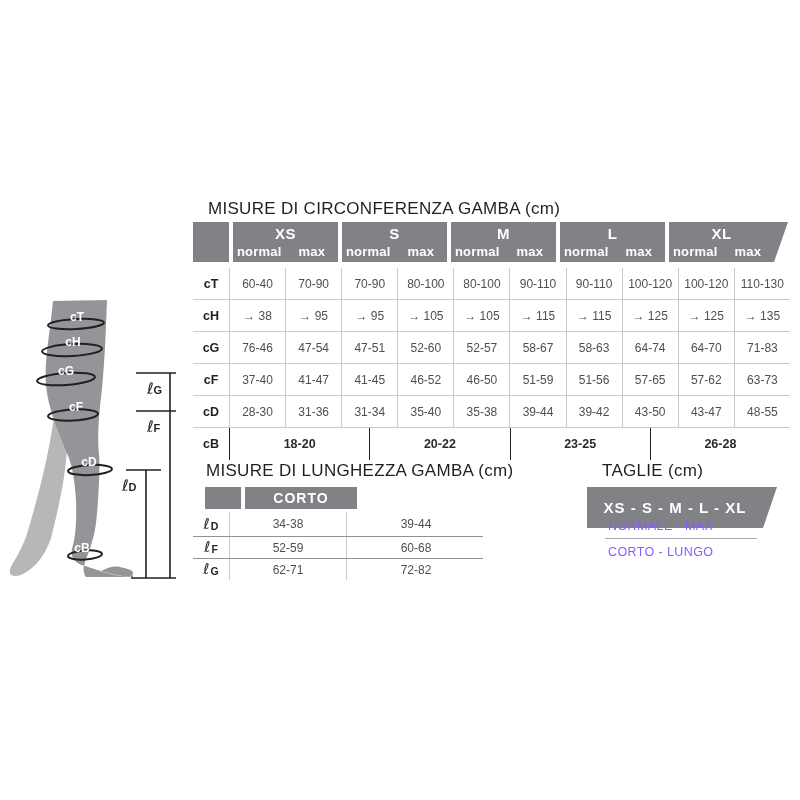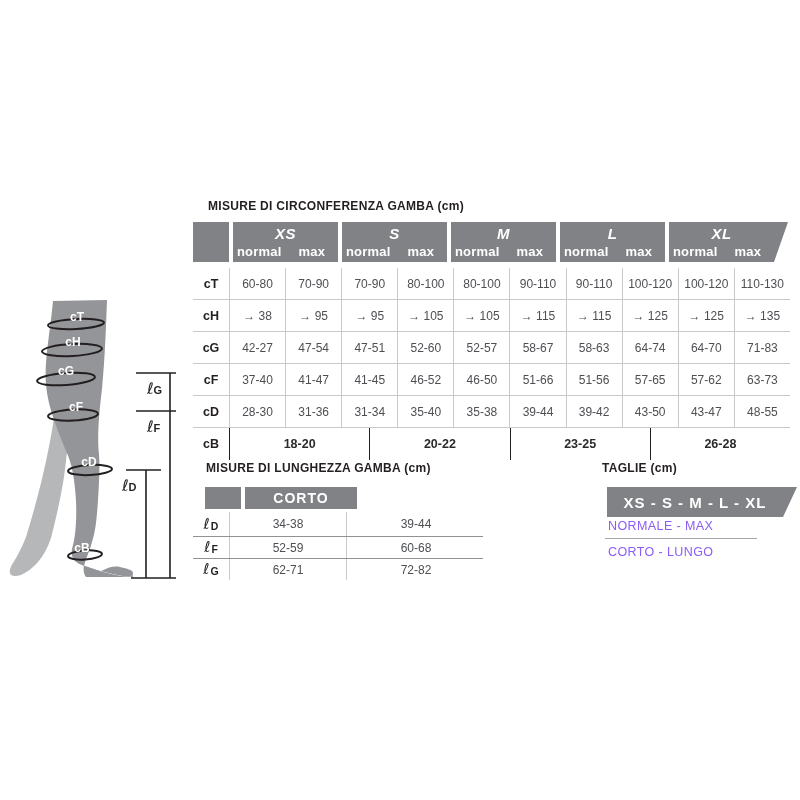--- a/index.html
+++ b/index.html
@@ -5,37 +5,37 @@
   html,body{margin:0;padding:0;}
   body{
     width:800px;height:800px;background:#ffffff;position:relative;overflow:hidden;
     font-family:"Liberation Sans", sans-serif;
     -webkit-font-smoothing:antialiased;
   }
   .abs{position:absolute;}
 
   
   .sec-title{
-    font-size:12px;font-weight:bold;color:#231f20;letter-spacing:.3px;white-space:nowrap;
+    font-size:17px;font-weight:normal;color:#231f20;letter-spacing:.3px;white-space:nowrap;
   }
   .circ-title{left:208px;top:199px;}
   .len-title{left:206px;top:461px;}
   .taglie-title{left:602px;top:461px;}
 
   
   .gbox{background:#808285;color:#fff;box-sizing:border-box;}
   .slant{clip-path:polygon(0 0,100% 0,calc(100% - 14px) 100%,0 100%);}
 
   
   .circ-table{left:193px;top:222px;width:597px;}
   .circ-header{display:flex;gap:4px;height:40px;}
   .circ-header .corner{width:36px;flex:none;}
   .circ-header .group{width:105px;flex:none;display:flex;flex-direction:column;justify-content:center;}
   .circ-header .group.xl{width:119px;padding-right:14px;}
-  .group .size{font-size:15px;font-weight:bold;text-align:center;letter-spacing:.5px;line-height:18px;font-style:italic;}
+  .group .size{font-size:15px;font-weight:bold;text-align:center;letter-spacing:.5px;line-height:18px;}
   .group .subrow{display:flex;line-height:17px;}
   .group .subrow span{flex:1;text-align:center;font-size:13px;font-weight:bold;letter-spacing:.2px;}
   .circ-body{margin-top:6px;}
   .trow{display:flex;height:31px;align-items:stretch;}
   .trow + .trow{border-top:1px solid #c7c9cb;}
   .trow .rlabel{width:36px;flex:none;display:flex;align-items:center;justify-content:center;
     font-size:12.5px;font-weight:bold;color:#231f20;}
   .trow .cell{flex:1;display:flex;align-items:center;justify-content:center;
     font-size:12px;color:#4d4f52;border-left:1px solid #c7c9cb;white-space:nowrap;}
   .trow.cb{height:32px;}
@@ -54,23 +54,23 @@
   .lrow + .lrow{border-top:1px solid #909396;}
   .lrow .rlabel{width:36px;flex:none;display:flex;align-items:center;justify-content:center;color:#231f20;}
   .lrow .rlabel .lsym{font-family:"DejaVu Sans",sans-serif;font-style:italic;font-size:15px;line-height:1;}
   .lrow .rlabel .lsub{font-size:10.5px;font-weight:bold;margin-left:1px;margin-top:3px;}
   .lrow .vcell{display:flex;align-items:center;justify-content:center;font-size:12px;color:#4d4f52;
     border-left:1px solid #c7c9cb;}
   .lrow .vcell.c1{width:116px;flex:none;}
   .lrow .vcell.c2{width:138px;flex:none;}
 
   
-  .taglie-bar{left:587px;top:487px;width:190px;height:30px;display:flex;align-items:center;
+  .taglie-bar{left:587px;top:487px;width:190px;height:41px;display:flex;align-items:center;
     justify-content:center;padding-right:14px;box-sizing:border-box;
-    font-size:15px;font-weight:bold;letter-spacing:1px;white-space:nowrap;margin-left:20px;}
+    font-size:15px;font-weight:bold;letter-spacing:1px;white-space:nowrap;}
   .taglie-line{font-size:12.5px;color:#8b5cf6;letter-spacing:.4px;white-space:nowrap;}
   .taglie-l1{left:608px;top:519px;}
   .taglie-divider{left:605px;top:538px;width:152px;height:1px;background:#a7a9ac;}
   .taglie-l2{left:608px;top:545px;}
 
   
   .leg-svg{left:0;top:293px;}
   .band-label{font-family:"Liberation Sans",sans-serif;font-size:12px;font-weight:bold;fill:#ffffff;}
   .ruler-sym{font-family:"DejaVu Sans",sans-serif;font-style:italic;font-size:16px;fill:#231f20;}
   .ruler-sub{font-family:"Liberation Sans",sans-serif;font-size:11px;font-weight:bold;fill:#231f20;}
@@ -194,21 +194,21 @@
       <div class="subrow">
         <span>normal</span>
         <span>max</span>
       </div>
     </div>
   </div>
 
   <div class="circ-body">
     <div class="trow">
       <div class="rlabel">cT</div>
-      <div class="cell">60-80</div>
+      <div class="cell">60-40</div>
       <div class="cell">70-90</div>
       <div class="cell">70-90</div>
       <div class="cell">80-100</div>
       <div class="cell">80-100</div>
       <div class="cell">90-110</div>
       <div class="cell">90-110</div>
       <div class="cell">100-120</div>
       <div class="cell">100-120</div>
       <div class="cell">110-130</div>
     </div>
@@ -220,39 +220,39 @@
       <div class="cell">→ 105</div>
       <div class="cell">→ 105</div>
       <div class="cell">→ 115</div>
       <div class="cell">→ 115</div>
       <div class="cell">→ 125</div>
       <div class="cell">→ 125</div>
       <div class="cell">→ 135</div>
     </div>
     <div class="trow">
       <div class="rlabel">cG</div>
-      <div class="cell">42-27</div>
+      <div class="cell">76-46</div>
       <div class="cell">47-54</div>
       <div class="cell">47-51</div>
       <div class="cell">52-60</div>
       <div class="cell">52-57</div>
       <div class="cell">58-67</div>
       <div class="cell">58-63</div>
       <div class="cell">64-74</div>
       <div class="cell">64-70</div>
       <div class="cell">71-83</div>
     </div>
     <div class="trow">
       <div class="rlabel">cF</div>
       <div class="cell">37-40</div>
       <div class="cell">41-47</div>
       <div class="cell">41-45</div>
       <div class="cell">46-52</div>
       <div class="cell">46-50</div>
-      <div class="cell">51-66</div>
+      <div class="cell">51-59</div>
       <div class="cell">51-56</div>
       <div class="cell">57-65</div>
       <div class="cell">57-62</div>
       <div class="cell">63-73</div>
     </div>
     <div class="trow">
       <div class="rlabel">cD</div>
       <div class="cell">28-30</div>
       <div class="cell">31-36</div>
       <div class="cell">31-34</div>

